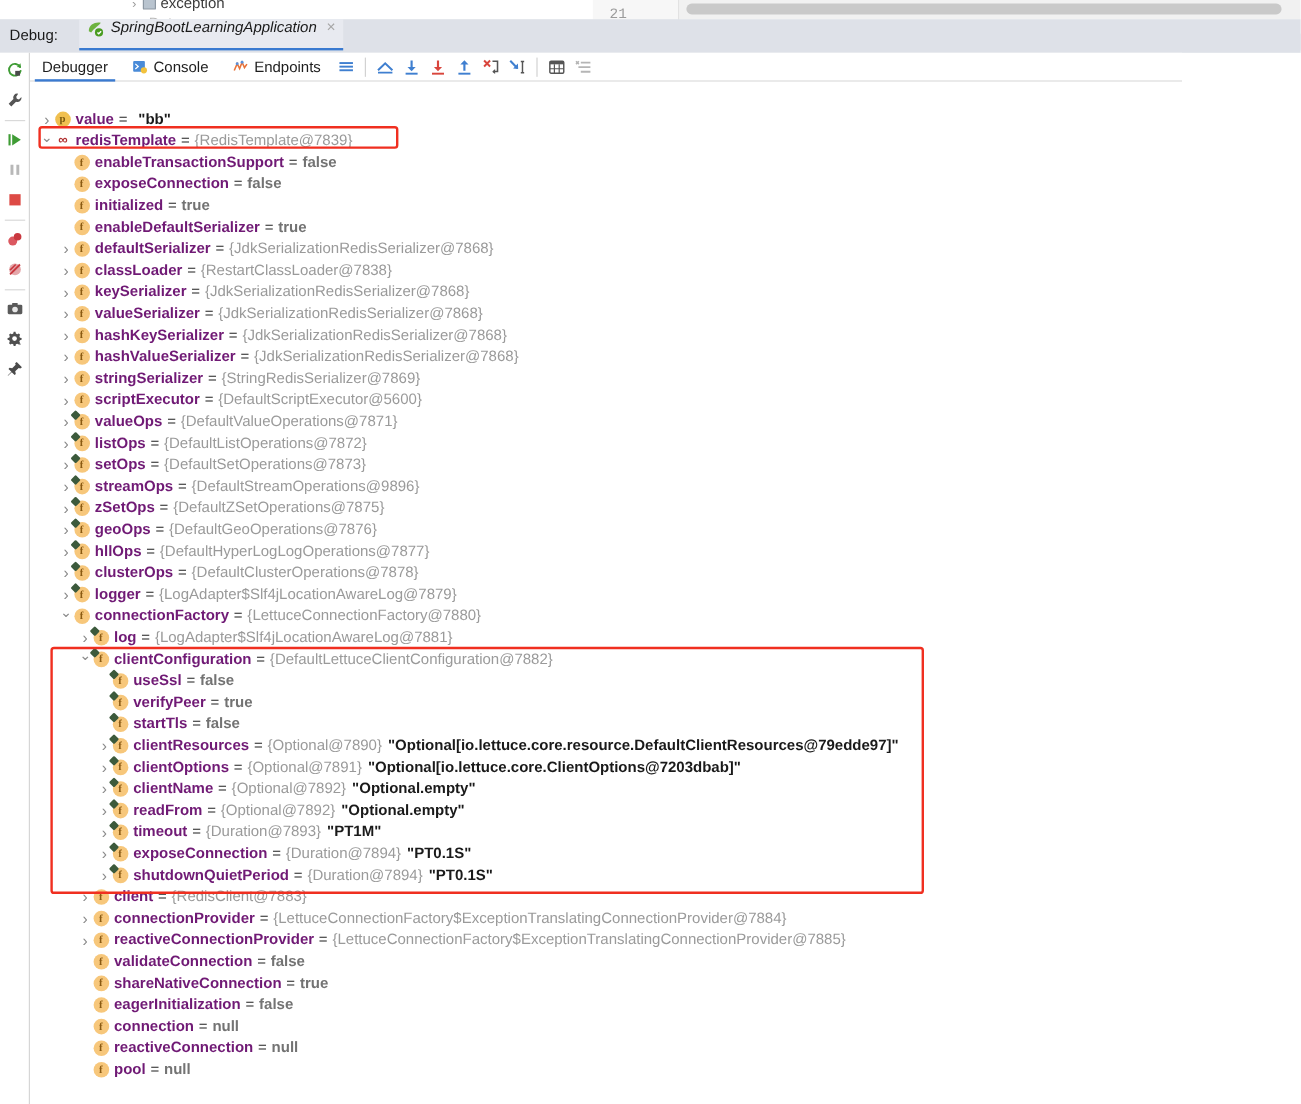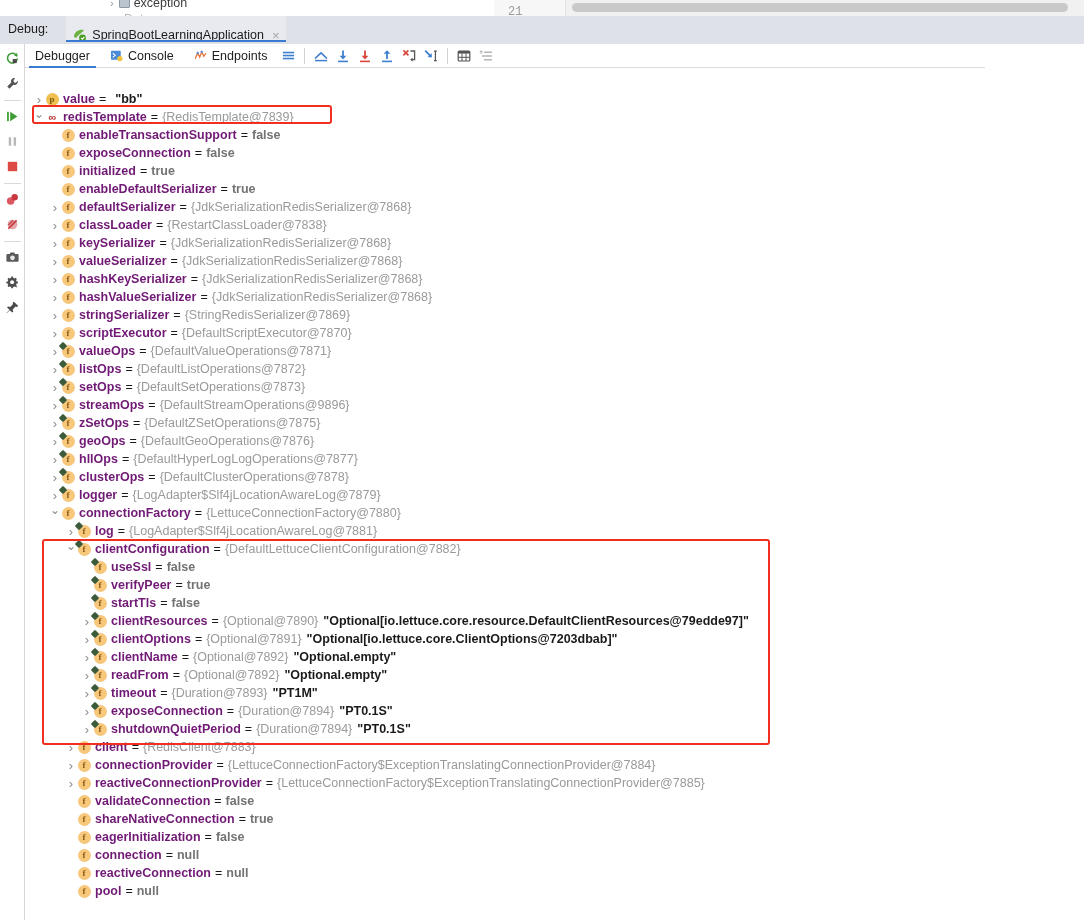--- a/index.html
+++ b/index.html
@@ -31,22 +31,22 @@
     position:absolute; left:0; top:28px; width:1084px; height:16px;
     background:#dee1e8;
   }
   .debug-header {
     position:absolute; left:0; top:16px; width:1084px; height:26px;
     background:#dee1e8;
     display:flex; align-items:center;
   }
   .debug-label { font-size:12.5px; color:#1a1a1a; margin-left:8px; }
   .debug-tab {
-    margin-left:18px; height:26px; display:flex; align-items:flex-end;
-    background:#e8eaf0; padding:0 6px 0 6px; position:relative;
+    margin-left:18px; height:26px; display:flex; align-items:flex-start;
+    background:#e8eaf0; padding:0 6px 0 6px; position:relative;font-style:italic;
   }
   .debug-tab::after {
     content:""; position:absolute; left:0; bottom:0; width:100%; height:2px; background:#3a7ad0;
   }
   .dt-icon { width:15px; height:15px; margin-right:5px; position:relative; display:inline-block; }
   .dt-label { font-size:12.5px; color:#1a1a1a; white-space:nowrap; }
   .dt-close { margin-left:8px; font-size:13px; color:#a6a6a6; line-height:1; }
 
   
   .left-rail {
@@ -449,21 +449,21 @@
         <span class="veq">=</span>
         <span class="vtype">{StringRedisSerializer@7869}</span>
       </div>
       <div class="vrow" style="padding-left: 24px;">
         <span class="vcaret closed"></span>
         <span class="vicon">
           <span class="ic-circle ic-field">f</span>
         </span>
         <span class="vname">scriptExecutor</span>
         <span class="veq">=</span>
-        <span class="vtype">{DefaultScriptExecutor@7870}</span>
+        <span class="vtype">{DefaultScriptExecutor@5600}</span>
       </div>
       <div class="vrow" style="padding-left: 24px;">
         <span class="vcaret closed"></span>
         <span class="vicon">
           <span class="ic-circle ic-field ic-final">f</span>
         </span>
         <span class="vname">valueOps</span>
         <span class="veq">=</span>
         <span class="vtype">{DefaultValueOperations@7871}</span>
       </div>

